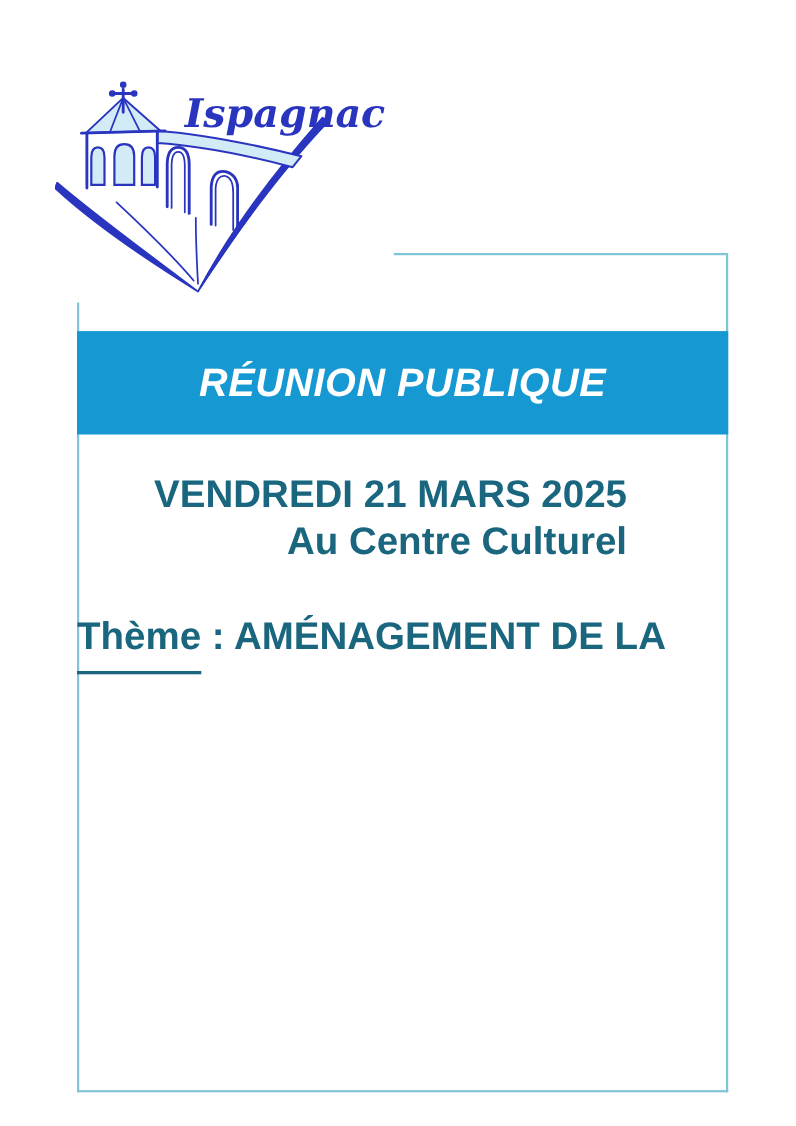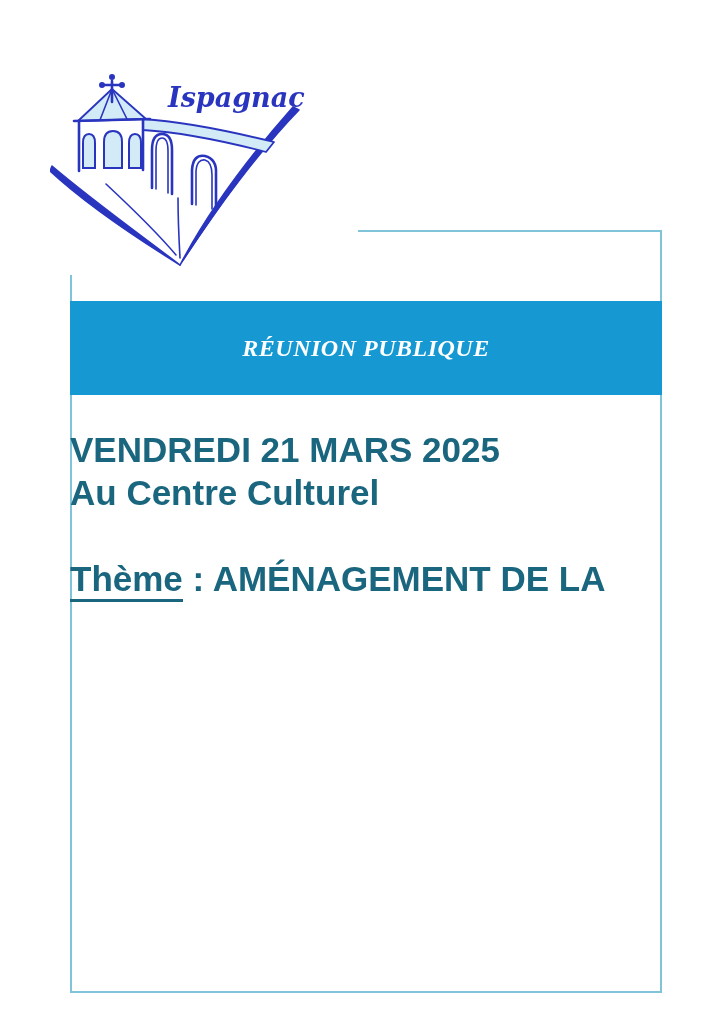--- a/index.html
+++ b/index.html
@@ -25,21 +25,21 @@
   .lg-line-fill{fill:var(--logo-line);stroke:var(--logo-line);stroke-width:1.5;stroke-linejoin:round;}
   .lg-fill{fill:var(--logo-fill);stroke:var(--logo-line);stroke-width:1.8;stroke-linejoin:round;}
   .lg-thin{fill:none;stroke:var(--logo-line);stroke-width:1.6;stroke-linecap:round;}
   .lg-mid{fill:none;stroke:var(--logo-line);stroke-width:2.6;stroke-linecap:round;}
   .lg-win{fill:var(--logo-fill);stroke:var(--logo-line);stroke-width:2;}
   .lg-dot{fill:var(--logo-line);}
   .logo-wordmark{
     position:absolute;left:118px;top:24px;
     font-family:"DejaVu Serif",serif;
     font-style:italic;font-weight:bold;
-    font-size:27px;color:var(--logo-line);
+    font-size:36px;color:var(--logo-line);
     white-space:nowrap;
   }
   .rule-top{
     position:absolute;left:358px;top:230px;width:303px;height:2px;
     background:var(--frame-border);
   }
   .frame-right{
     position:absolute;left:660px;top:230px;width:2px;height:763px;
     background:var(--frame-border);
   }
@@ -50,36 +50,36 @@
   .frame-bottom{
     position:absolute;left:70px;top:991px;width:592px;height:2px;
     background:var(--frame-border);
   }
   .banner{
     position:absolute;left:70px;top:301px;width:592px;height:94px;
     background:var(--banner-bg);
     display:flex;align-items:center;justify-content:center;
   }
   .banner-title{
-    font-family:Liberation Serif, serif;
+    font-family:Liberation Sans, sans-serif;
     font-style:italic;font-weight:bold;
-    font-size:24px;color:var(--banner-text);
+    font-size:36px;color:var(--banner-text);
     letter-spacing:.5px;white-space:nowrap;
   }
   .details{
     position:absolute;left:70px;top:428px;width:500px;
-    text-align:left;
+    text-align:right;
     color:var(--body-text);
     font-weight:bold;font-size:35px;line-height:43px;
   }
   .details .line{white-space:nowrap;}
   .details .spacer{height:43px;}
   .underline{
     border-bottom:3px solid currentColor;
-    padding-bottom:1px;
+    padding-bottom:12px;
   }
 </style>
 </head>
 <body>
 
 <div class="logo">
   <svg class="logo-svg" viewBox="0 0 260 215" width="260" height="215" xmlns="http://www.w3.org/2000/svg">
 
     <path class="lg-line-fill" d="M249,52 C214,88 166,150 130,207 C160,150 205,92 243,49 Z"></path>
 

